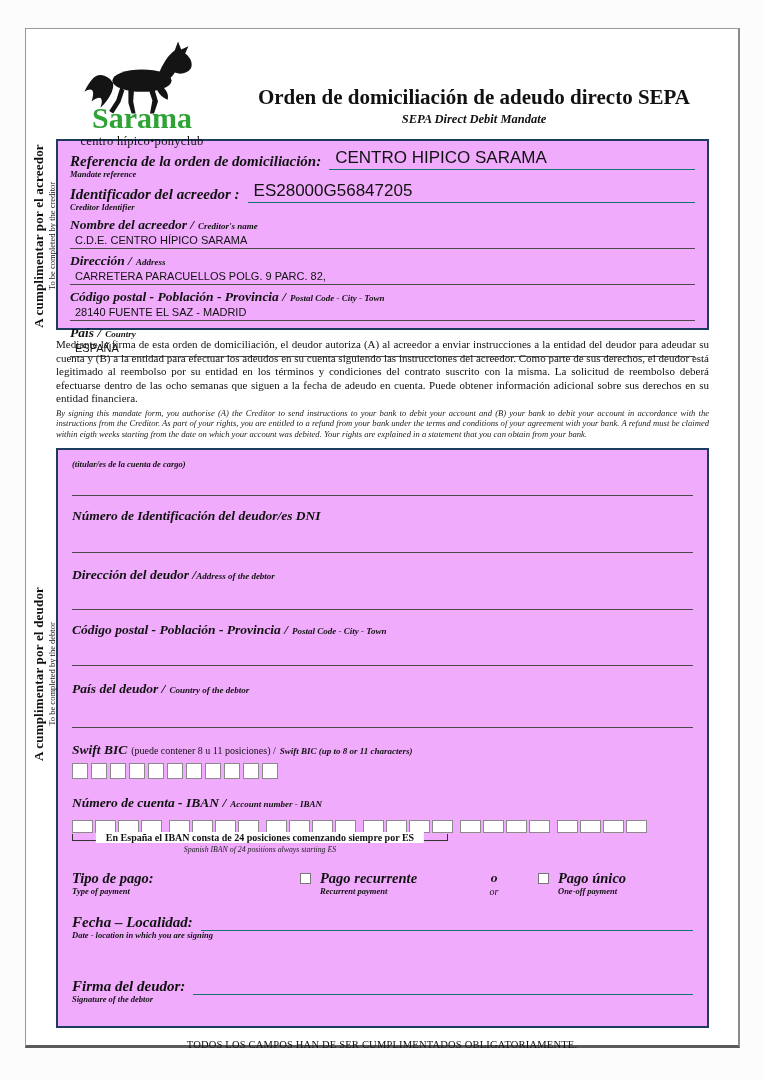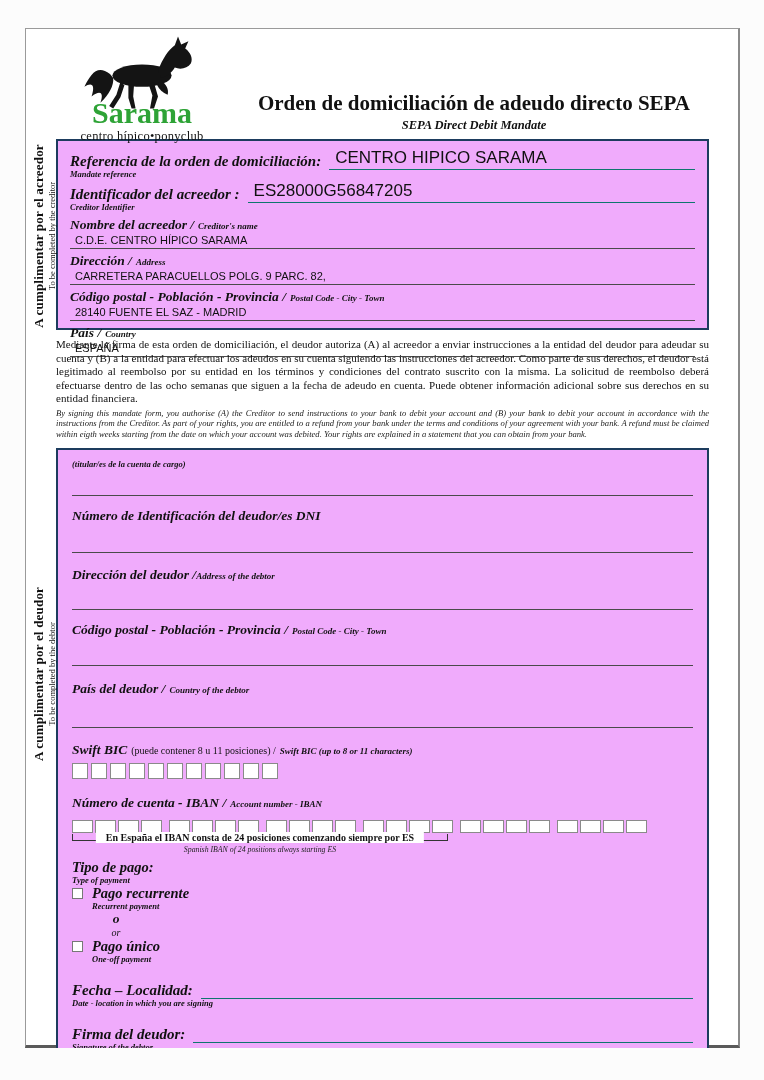--- a/index.html
+++ b/index.html
@@ -13,21 +13,21 @@
   }
 
   
   .vlabel { position:absolute; transform:rotate(-90deg); transform-origin:0 0; text-align:center; white-space:nowrap; }
   .vlabel .v-es { font-weight:bold; font-size:13px; letter-spacing:0.2px; }
   .vlabel .v-en { font-size:8.5px; margin-top:0; }
   .vlabel-creditor { left:5px; top:303px; width:192px; }
   .vlabel-debtor  { left:5px; top:876px; width:462px; }
 
   
-  .header { display:flex; align-items:center; padding-top:10px; height:110px; }
+  .header { display:flex; align-items:flex-start; padding-top:10px; height:110px; }
   .logo { margin-left:36px; width:160px; text-align:center; }
   .logo svg { display:block; margin:0 auto; }
   .brand { font-weight:bold; font-size:30px; color:#2ea336; line-height:1; margin-top:-16px; }
   .tagline { font-size:12.5px; color:#111; margin-top:1px; letter-spacing:0.3px; }
   .titles { flex:1; text-align:center; padding-top:46px; padding-right:12px; }
   .titles h1 { margin:0; font-size:21px; font-weight:bold; }
   .titles h2 { margin:2px 0 0; font-size:12.5px; font-weight:bold; font-style:italic; }
 
   
   .box { margin:0 29px 0 30px; border:2.5px solid #1d3c5e; background:#f0abfc; }
@@ -54,30 +54,30 @@
   .cells .cell { width:16px; height:16px; border:1px solid #8a8a8a; margin-right:3px; background:#fff; }
   .cells.iban { margin-top:9px; }
   .cells.iban .cell { width:21px; height:13px; margin-right:2px; }
   .cells.iban .cell:nth-child(4n+1):not(:first-child) { margin-left:5px; }
 
   .iban-brace { width:376px; height:7px; border-left:1.5px solid #333; border-right:1.5px solid #333; border-bottom:1.5px solid #333; position:relative; margin-top:1px; }
   .brace-text { position:absolute; left:50%; transform:translateX(-50%); top:-2px; background:#fff; padding:0 10px; font-weight:bold; font-size:10px; white-space:nowrap; }
   .iban-note-en { width:376px; text-align:center; font-style:italic; font-size:7.8px; margin-top:4px; color:#222; }
 
   
-  .pay-row { display:flex; margin-top:5px;flex-direction:column; }
+  .pay-row { display:flex; margin-top:16px; }
   .pay-left { width:228px; }
   .pay-opt { display:flex; width:150px; }
   .pay-opt .chk { width:11px; height:11px; border:1px solid #777; margin:3px 9px 0 0; flex:none; background:#fff; }
   .pay-or { width:88px; text-align:center; }
   .pay-or .o-es { font-weight:bold; font-style:italic; font-size:13.5px; }
   .pay-or .o-en { font-style:italic; font-size:10px; }
 
   .fecha-row { margin-top:17px; }
-  .firma-row { margin-top:18px; margin-bottom:6px; }
+  .firma-row { margin-top:38px; margin-bottom:6px; }
 
   
   .footer { text-align:center; margin-top:11px; }
   .footer .f1, .footer .f2 { font-size:10.5px; letter-spacing:0.2px; }
   .footer .f3 { font-style:italic; font-size:7.8px; margin-top:1px; } 
 </style>
 </head>
 <body>
 
 <div class="sheet">

